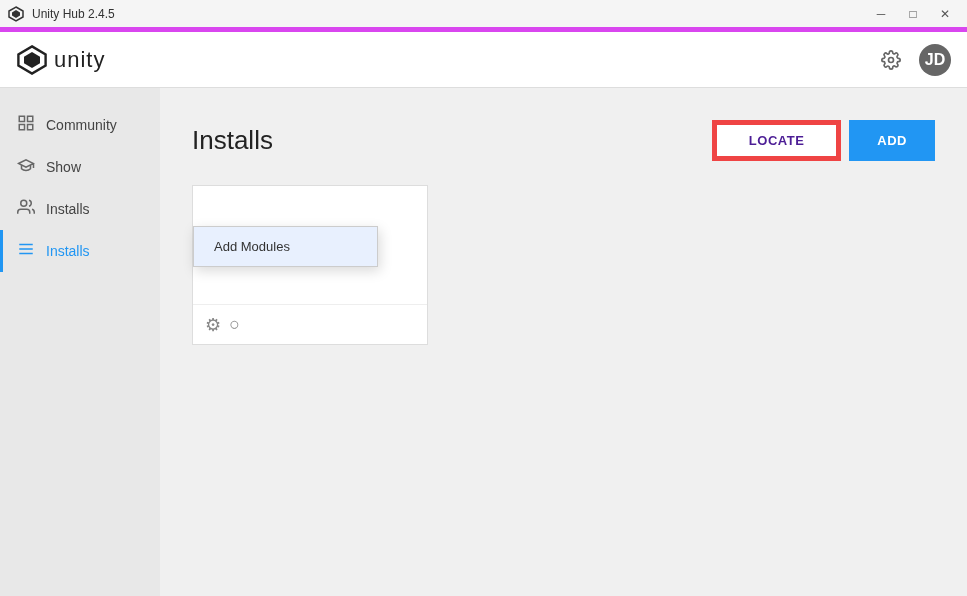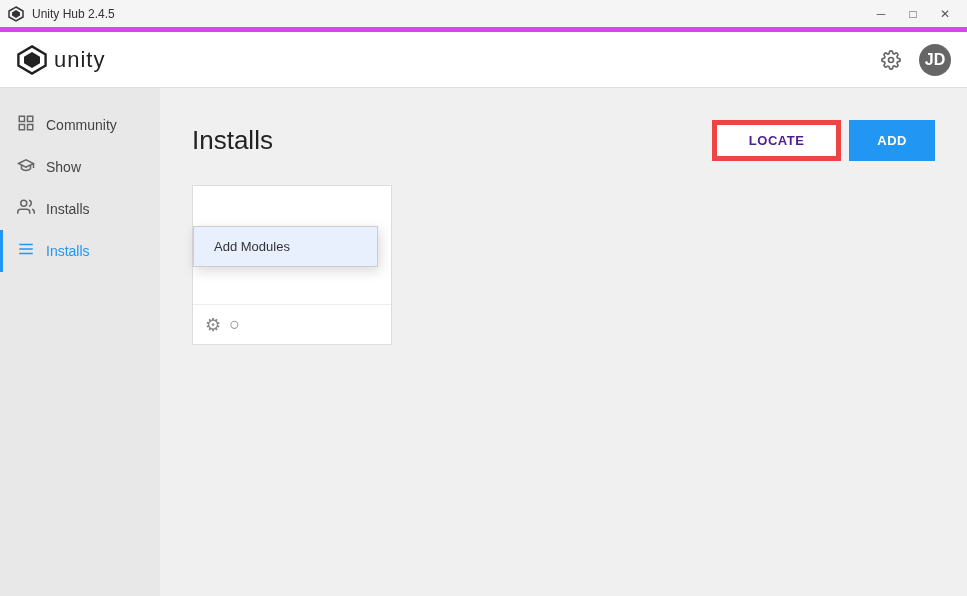--- a/index.html
+++ b/index.html
@@ -189,21 +189,21 @@
       border: none;
       cursor: pointer;
       font-size: 13px;
       font-weight: 600;
       color: white;
       letter-spacing: 0.5px;
     }
 
     
     .install-card {
-      width: 200px;
+      width: 236px;
       height: 160px;
       background: white;
       border: 1px solid #ddd;
       position: relative;
     }
 
     
     .context-menu {
       position: absolute;
       top: 40px;

